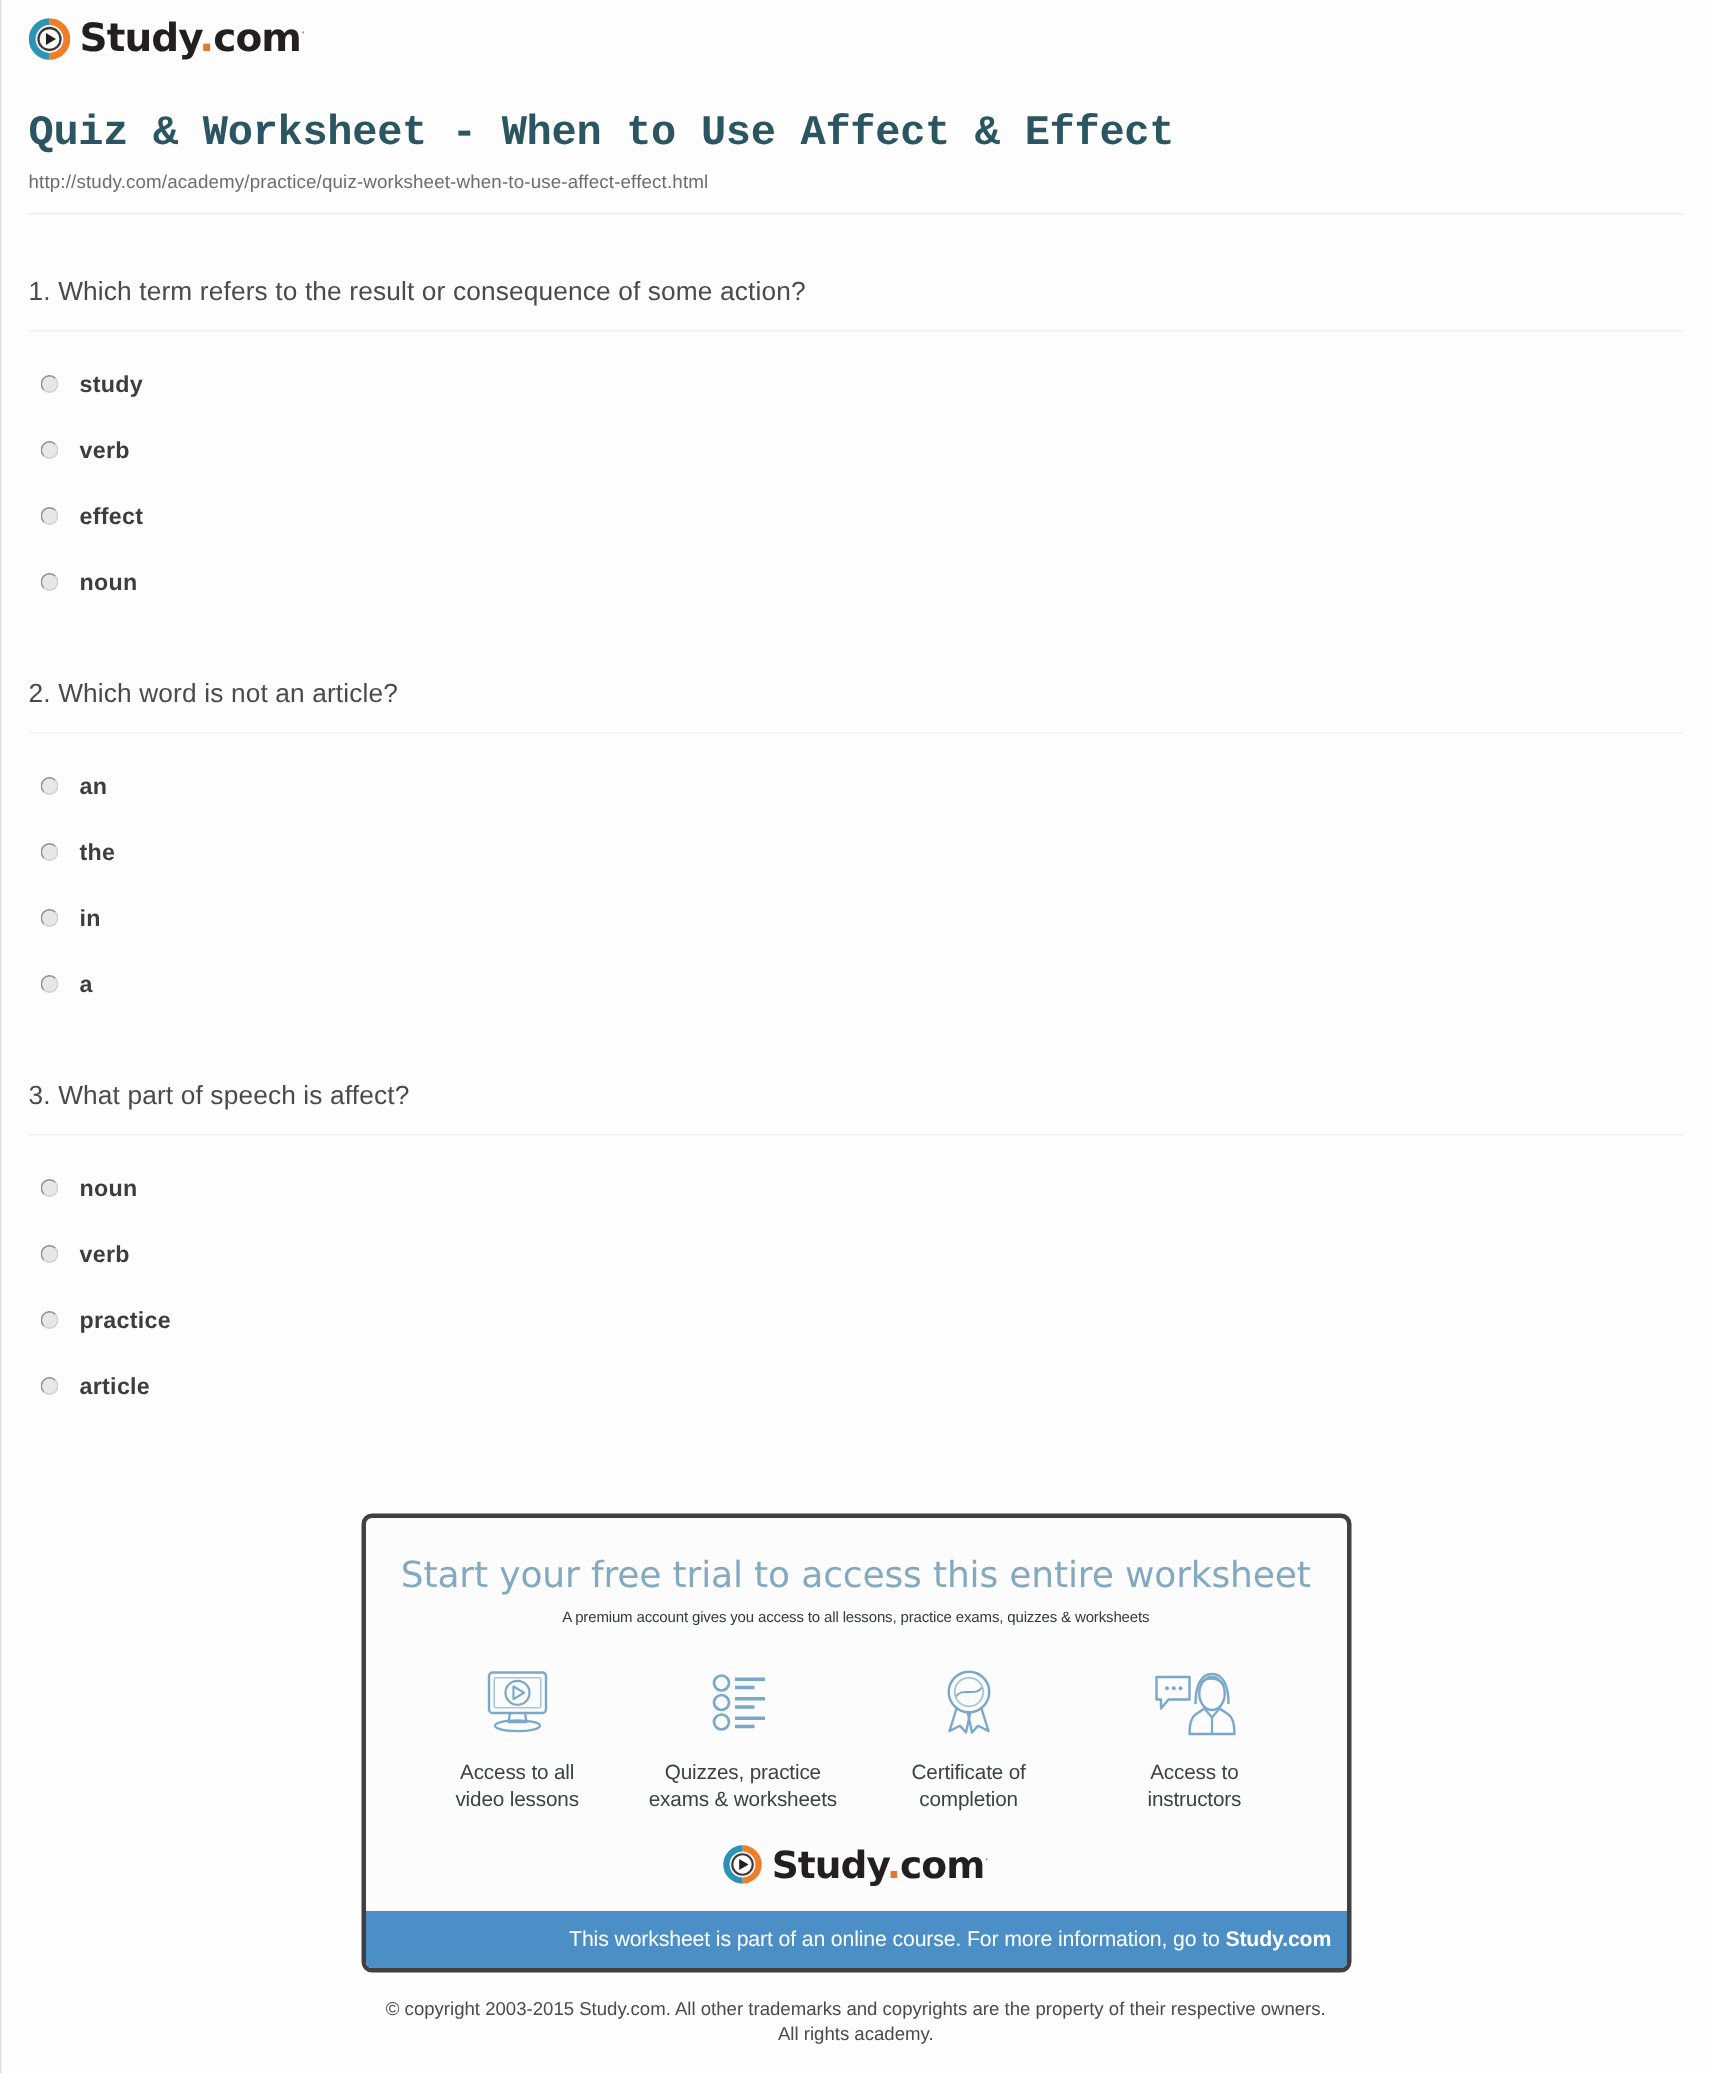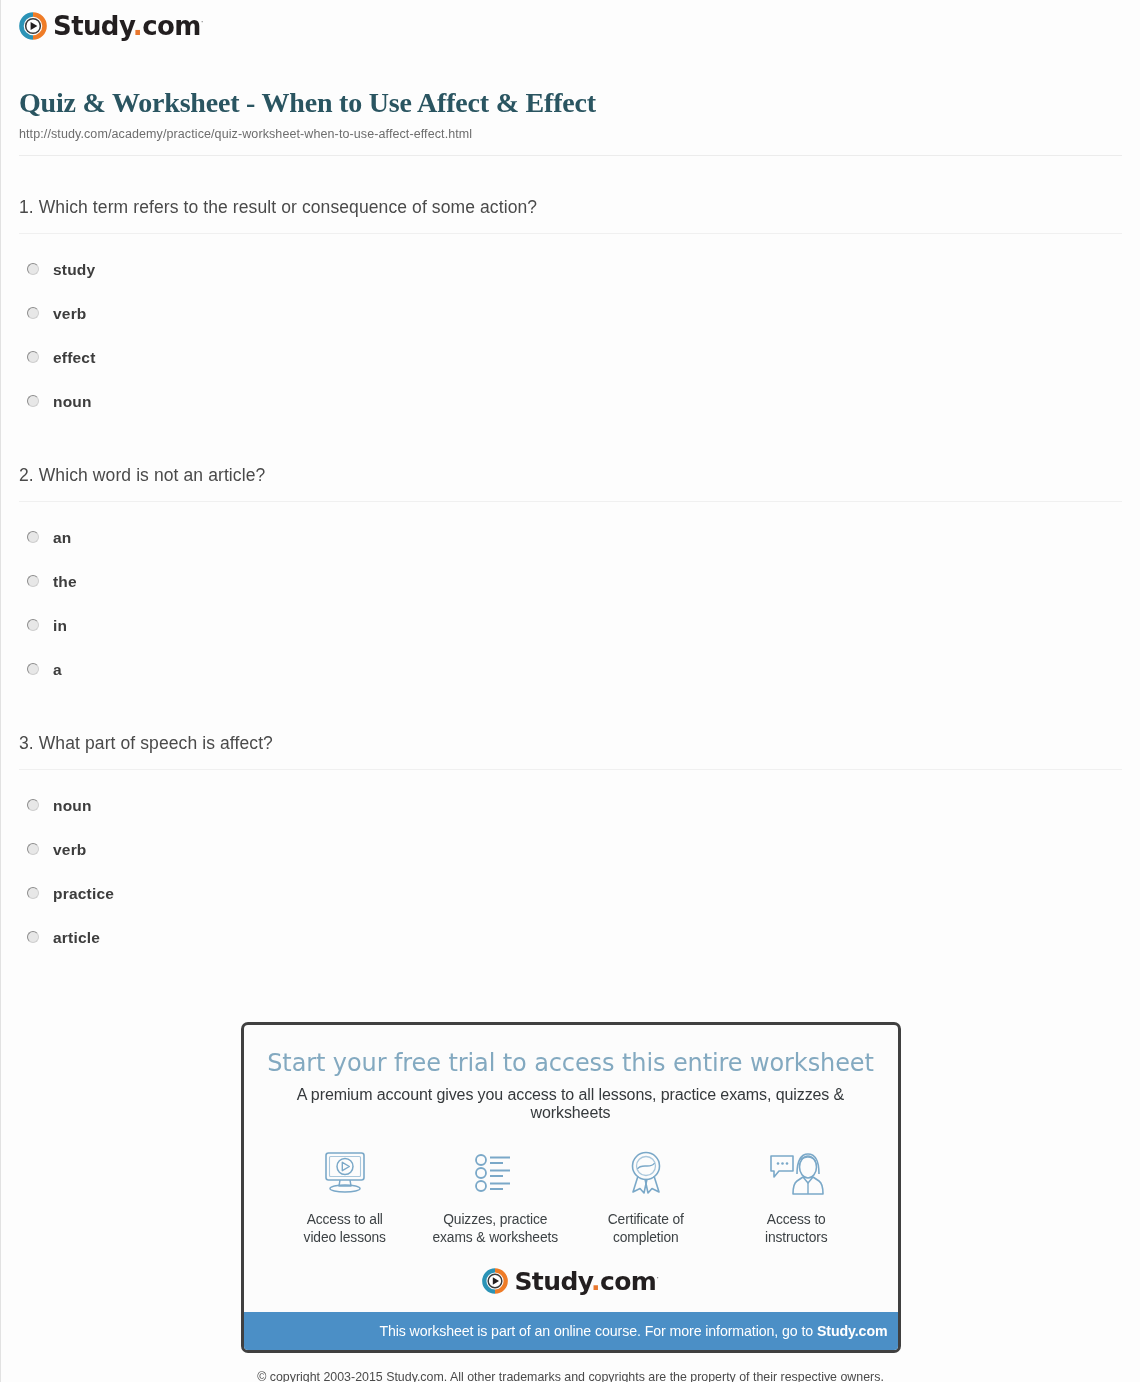--- a/index.html
+++ b/index.html
@@ -57,25 +57,25 @@
     vertical-align: super;
     font-weight: 400;
     color: #7a7a7a;
   }
 
   
   .title-block {
     padding: 26px 20px 0 18px;
   }
   .worksheet-title {
-    font-family: Liberation Serif, serif;
+    font-family: Liberation Mono, monospace;
     font-size: 28px;
     font-weight: 700;
     color: #2a5561;
-    margin: 13px 0 9px 0;
+    margin: 0 0 9px 0;
     letter-spacing: -0.2px;
     line-height: 1.12;
   }
   .worksheet-url {
     font-size: 12.5px;
     color: #6d6d6d;
     margin: 0;
     letter-spacing: 0.1px;
     word-spacing: -1px;
   }
@@ -156,21 +156,21 @@
   }
   .promo-title {
     font-family: "DejaVu Sans", sans-serif;
     font-size: 24px;
     font-weight: 400;
     color: #83a9c0;
     margin: 0 0 9px 0;
     letter-spacing: -0.1px;
   }
   .promo-sub {
-    font-size: 16px;
+    font-size: 10px;
     color: #35393c;
     margin: 0;
     letter-spacing: -0.1px;
   }
   .features {
     display: flex;
     justify-content: space-between;
     padding: 22px 36px 6px 36px;
     gap: 20px;
   }

